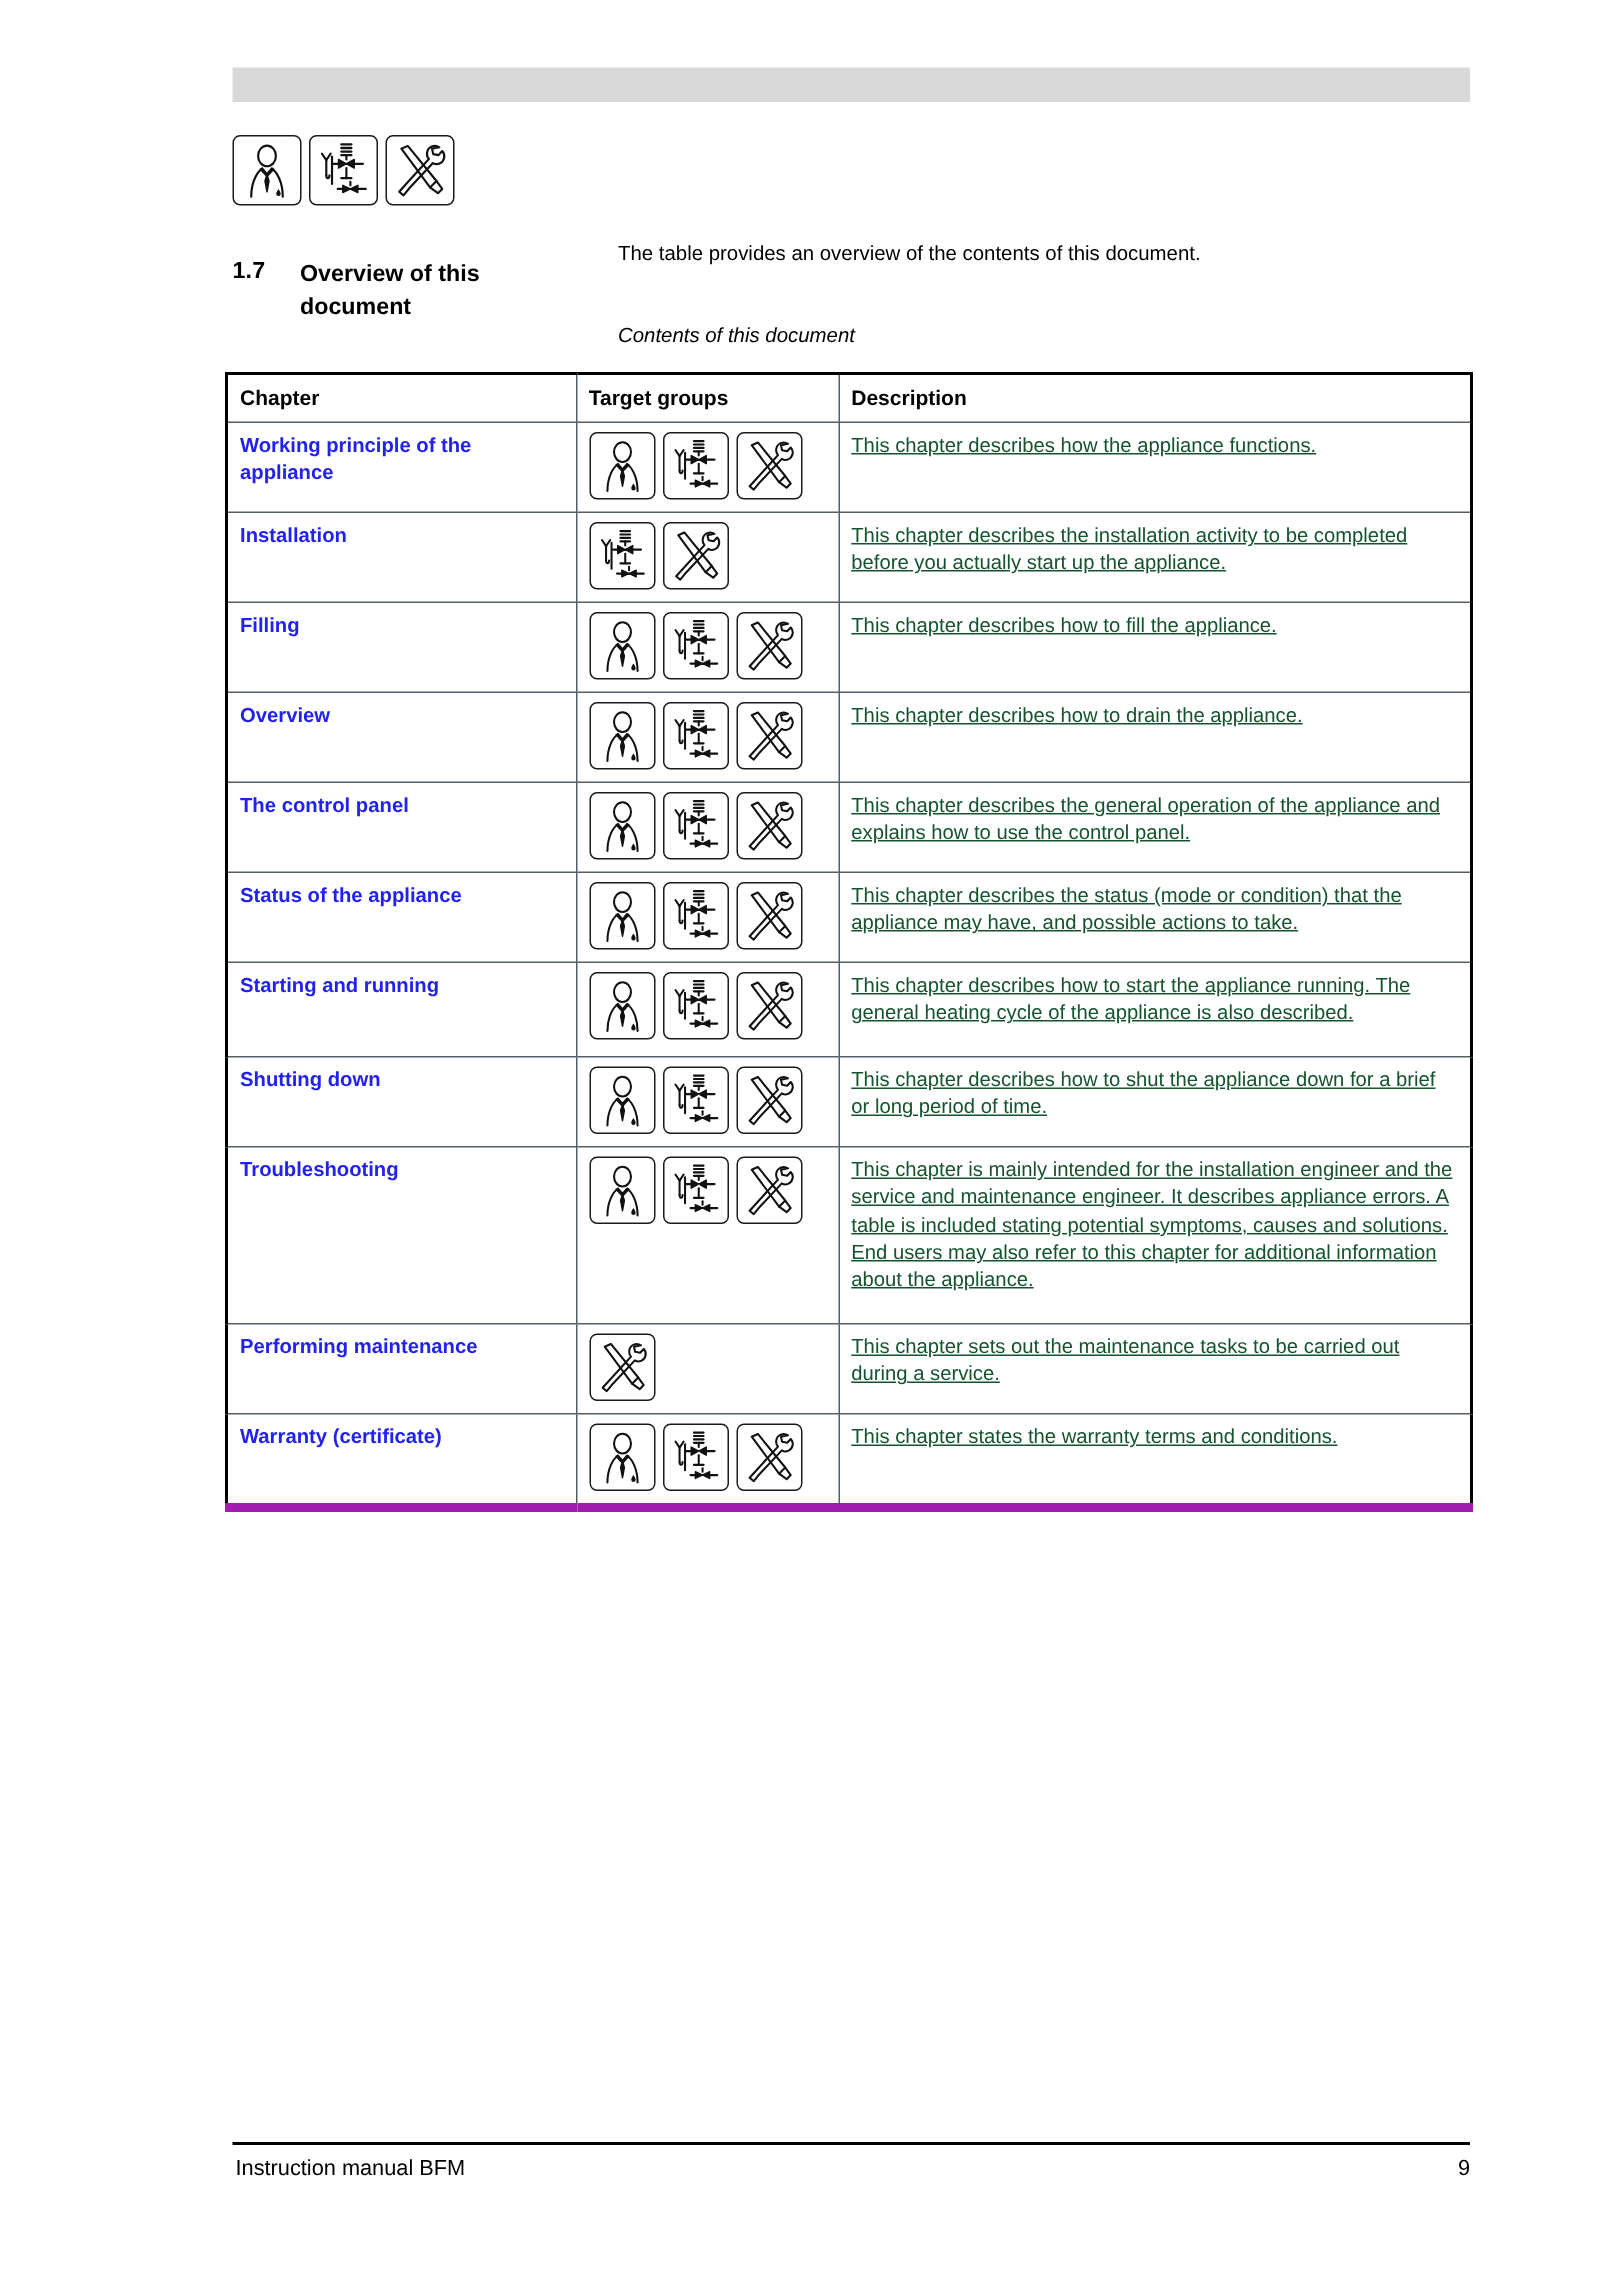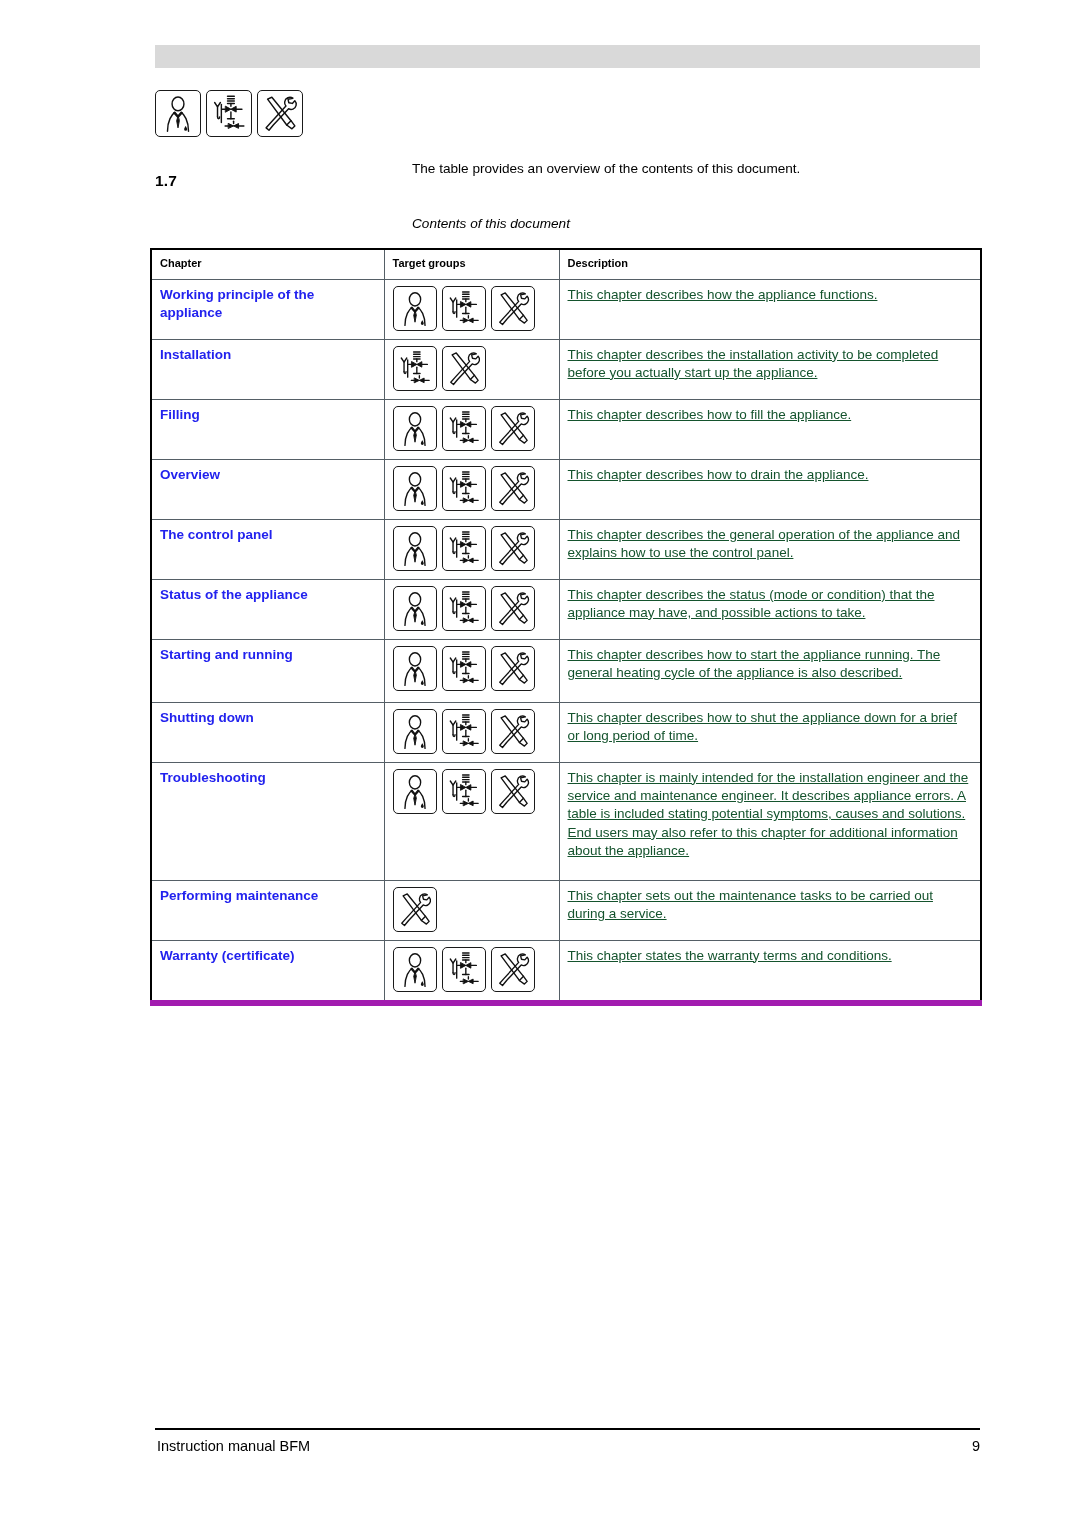--- a/index.html
+++ b/index.html
@@ -114,21 +114,21 @@
     line-height: 1.36;
     text-align: left;
     font-weight: normal;
   }
   .tbl .col-chapter  { width: 233px; }
   .tbl .col-target   { width: 175px; }
   .tbl .col-desc     { width: 422px; }
 
   .tbl thead th {
     font-weight: bold;
-    font-size: 11px;
+    font-size: 14px;
     padding-top: 6px;
     padding-bottom: 6px;
     height: 30px;
   }
 
   
   .tbl {
     border: 2px solid #000000;
   }
   .tbl tbody tr:last-child td { border-bottom: 6px solid #a21caf; }
@@ -228,20 +228,21 @@
       <path d="M10 8.5 L14.5 6.5 L34.5 31 L38.5 36.5 L35.5 39.5 L30 35.5 Z"></path>
       <path d="M30 35.5 L34.5 31"></path>
 
       <path d="M36.5 7.5 c-3.4 -2.3 -8.0 -0.3 -8.6 3.8 c-0.25 1.8 0.3 3.3 1.3 4.4 L13 33.5 L8.5 38.5 L11.5 41 L16 35.5 L32 18.5 c1.3 0.8 3.0 1.0 4.6 0.35 c3.5 -1.4 4.5 -6.0 1.9 -8.7 l-2.6 2.8 l-3.7 -0.7 l-0.8 -3.7 z"></path>
     </g>
   </svg>
       </span>
   </div>
 
   <div class="sec-num">1.7</div>
+  <div class="sec-title">Overview of this document</div>
 
   <div class="intro">The table provides an overview of the contents of this document.</div>
   <div class="caption">Contents of this document</div>
 
   <table class="tbl">
     <thead>
       <tr>
         <th class="col-chapter">Chapter</th>
         <th class="col-target">Target groups</th>
         <th class="col-desc">Description</th>

